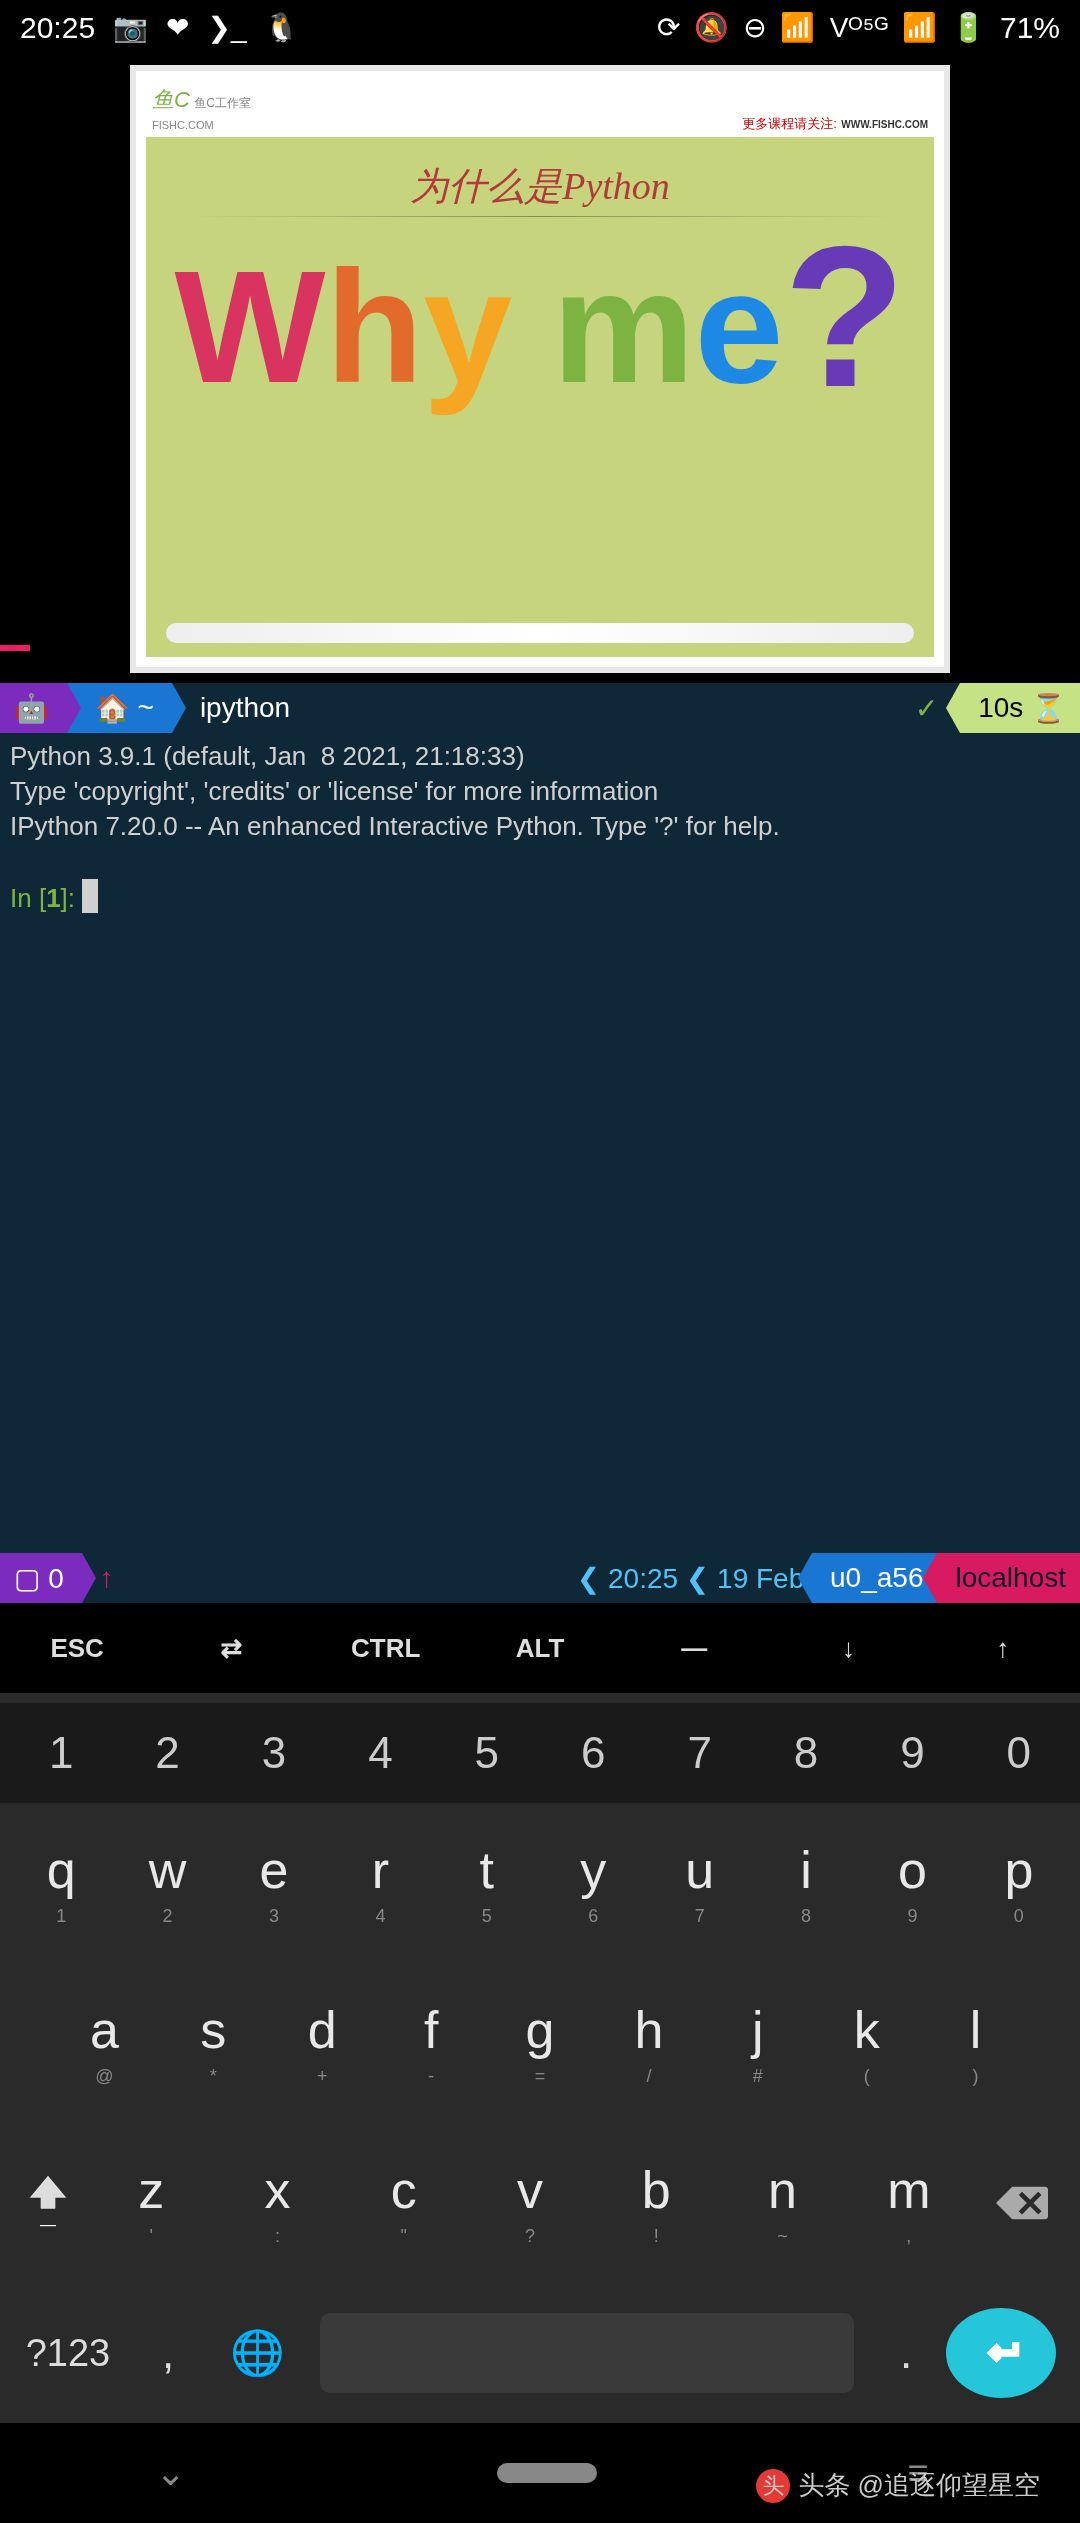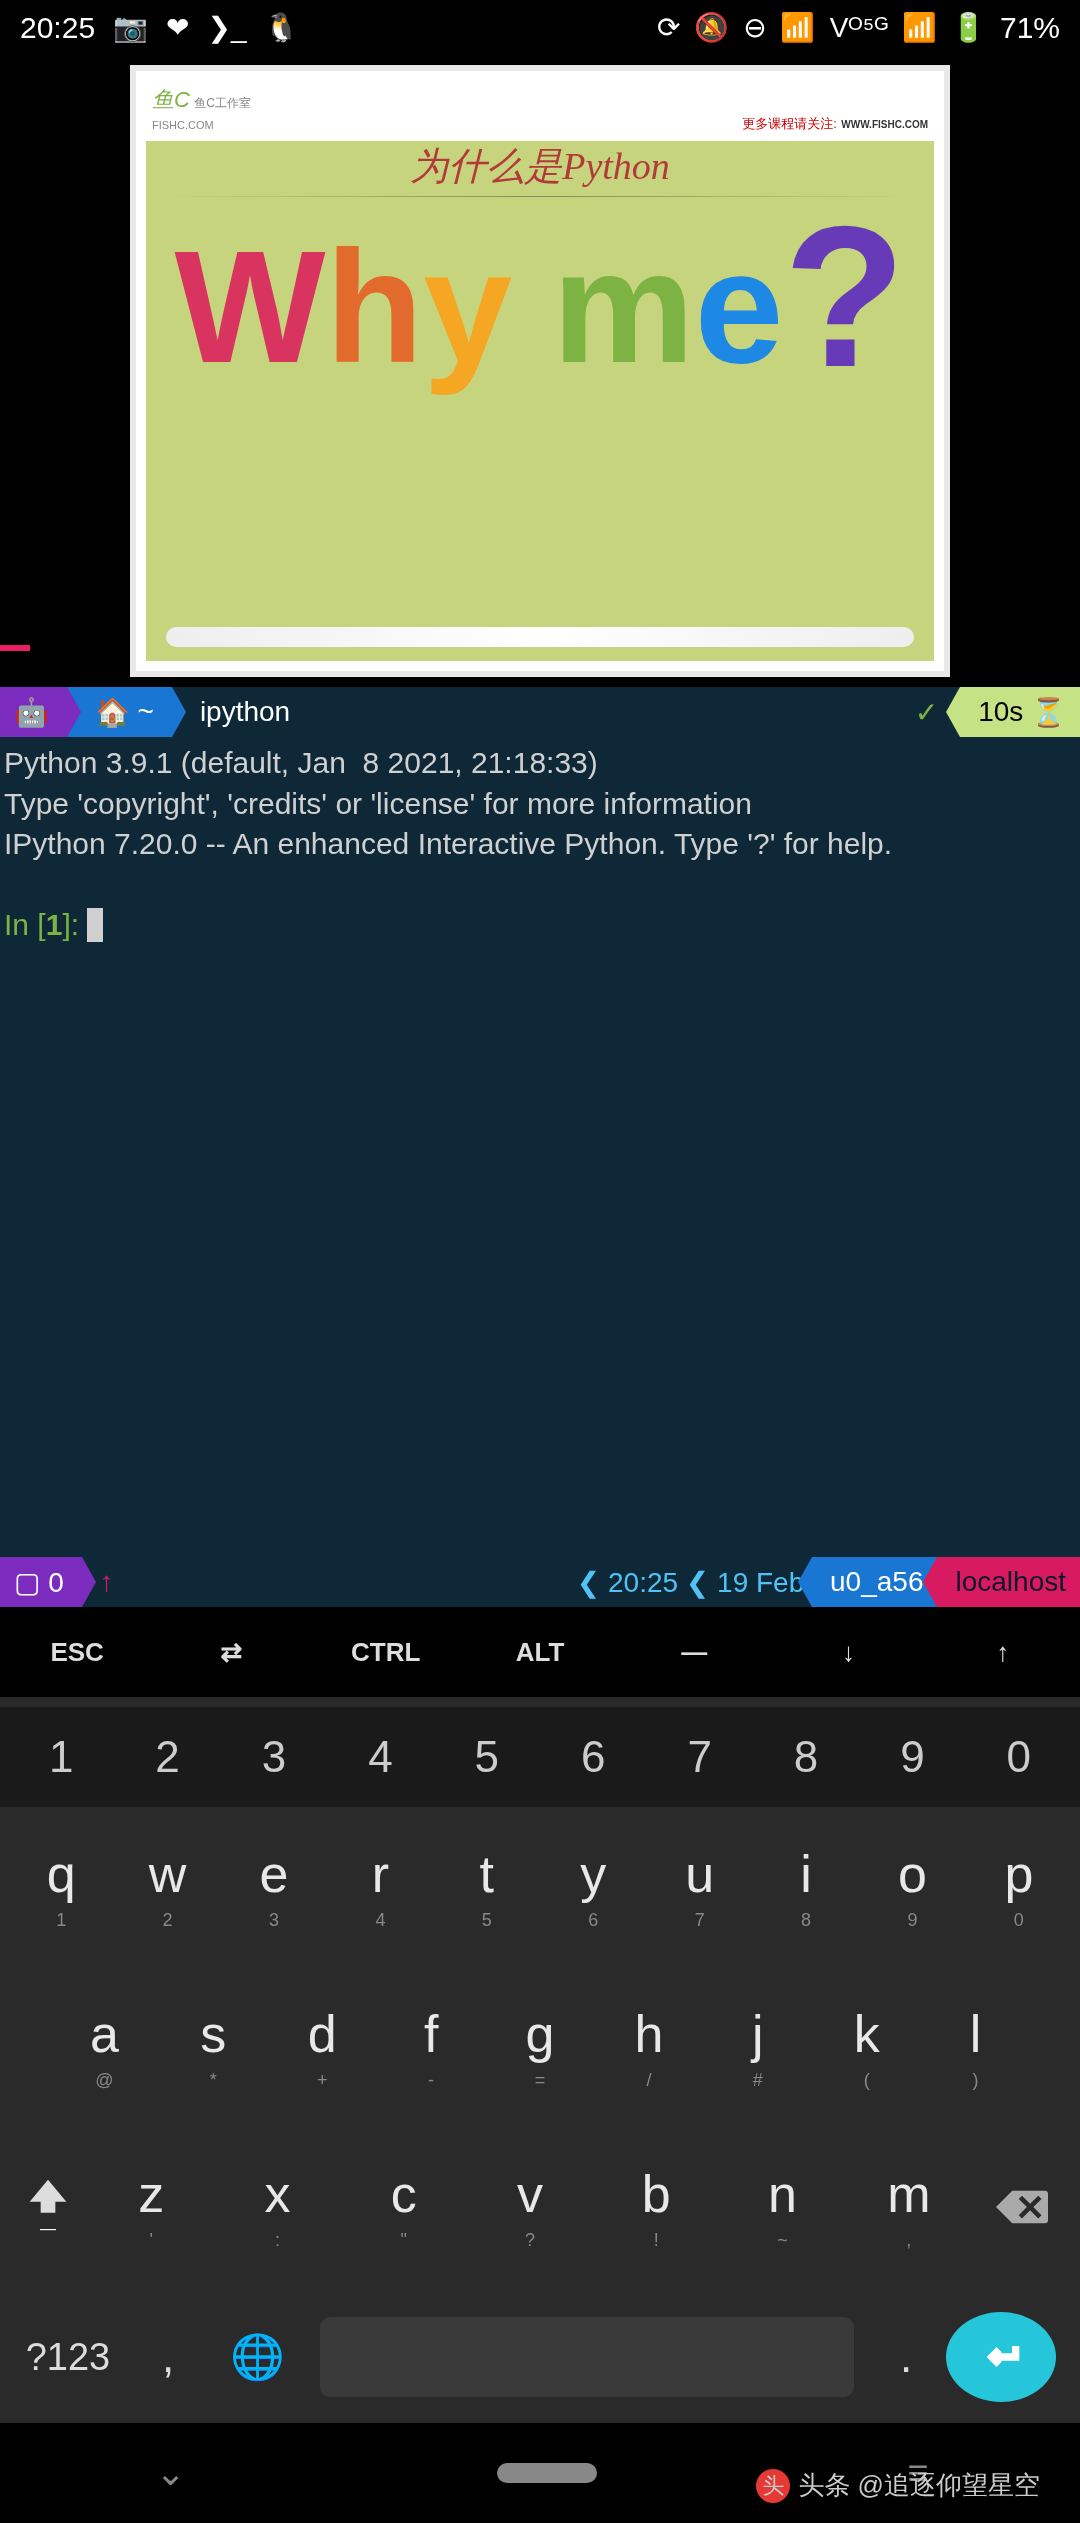--- a/index.html
+++ b/index.html
@@ -8,21 +8,21 @@
 
 .statusbar { height:55px; display:flex; justify-content:space-between; align-items:center; padding:0 20px; font-size:30px; background:#000; }
 .sb-left { display:flex; gap:18px; align-items:center; }
 .sb-right { display:flex; gap:14px; align-items:center; }
 .sb-ico { font-size:28px; }
 
 
 .slide-wrap { background:#000; padding:10px 130px 10px 130px; }
 .slide { background:#fff; border:6px solid #e8e8e8; padding:10px; }
 .slide-hdr { display:flex; justify-content:space-between; align-items:flex-end; font-size:16px; color:#888; padding:4px 6px; }
-.slide-body { background:#c7d47e; height:520px; text-align:center; position:relative; }
+.slide-body { background:#c7d47e; height:520px; padding:20px; text-align:center; position:relative; }
 .slide-title { color:#b33a3a; font-size:38px; font-style:italic; font-family:"Brush Script MT",cursive; margin-top:4px; margin-bottom:4px; }
 .slide-hr { height:1px; background:linear-gradient(to right,transparent,#8a8a5a,transparent); margin:4px 20px 30px; }
 .whyme { font-size:160px; font-weight:900; font-family:"Comic Sans MS",cursive; display:flex; justify-content:center; gap:0; line-height:1; }
 .whyme span:nth-child(1){color:#d8345f} .whyme span:nth-child(2){color:#e26a2c} .whyme span:nth-child(3){color:#f5a623}
 .whyme span:nth-child(4){width:40px} .whyme span:nth-child(5){color:#7cb342} .whyme span:nth-child(6){color:#1e88e5}
 .whyme span:nth-child(7){color:#673ab7;font-size:200px;margin-top:-30px}
 .slide-foot { position:absolute; bottom:14px; left:20px; right:20px; height:20px; background:linear-gradient(to right,#eee,#fff,#eee); border-radius:10px; }
 
 .redbar { position:absolute; left:0; top:645px; width:30px; height:6px; background:#e91e63; }
 
@@ -33,21 +33,21 @@
 .chip.purple { background:#7b2cbf; } .chip.purple::after{ border-left-color:#7b2cbf; }
 .chip.blue { background:#1976d2; padding-left:28px; } .chip.blue::after{ border-left-color:#1976d2; }
 .chip.dark { background:#0f2838; padding-left:28px; } .chip.dark::after{ border-left-color:#0f2838; }
 .term-hdr-r { margin-left:auto; display:flex; align-items:center; height:100%; }
 .rchip { display:flex; align-items:center; padding:0 14px 0 18px; height:100%; position:relative; color:#000; }
 .rchip::before { content:""; position:absolute; left:-14px; top:0; border-top:25px solid transparent; border-bottom:25px solid transparent; border-right:14px solid; }
 .rchip.lime { background:#c5e384; margin-left:14px;justify-content:space-between; } .rchip.lime::before{ border-right-color:#c5e384; }
 .check { color:#7cb342; margin-right:8px; }
 
 
-.terminal { background:#0f2838; font-family:"DejaVu Sans Mono",monospace; font-size:30px; line-height:1.35; padding:6px 4px; height:820px; color:#d0d0d0; white-space:pre-wrap; word-break:break-all; }
+.terminal { background:#0f2838; font-family:"DejaVu Sans Mono",monospace; font-size:26px; line-height:1.35; padding:6px 10px; height:820px; color:#d0d0d0; white-space:pre-wrap; word-break:break-all; }
 .prompt-in { color:#7cb342; }
 .prompt-n { color:#7cb342; font-weight:bold; }
 .cursor { display:inline-block; width:16px; height:34px; background:#d0d0d0; vertical-align:text-bottom; }
 
 
 .bot-bar { display:flex; align-items:center; height:50px; background:#0f2838; font-family:monospace; font-size:28px; }
 .rchip.blue2 { background:#1976d2; color:#fff; } .rchip.blue2::before{ border-right-color:#1976d2; }
 .rchip.mag { background:#d81b60; color:#0f172a; margin-left:0; } .rchip.mag::before{ border-right-color:#d81b60; }
 .blue-t { color:#4fc3f7; }
 .spacer { flex:1; }

